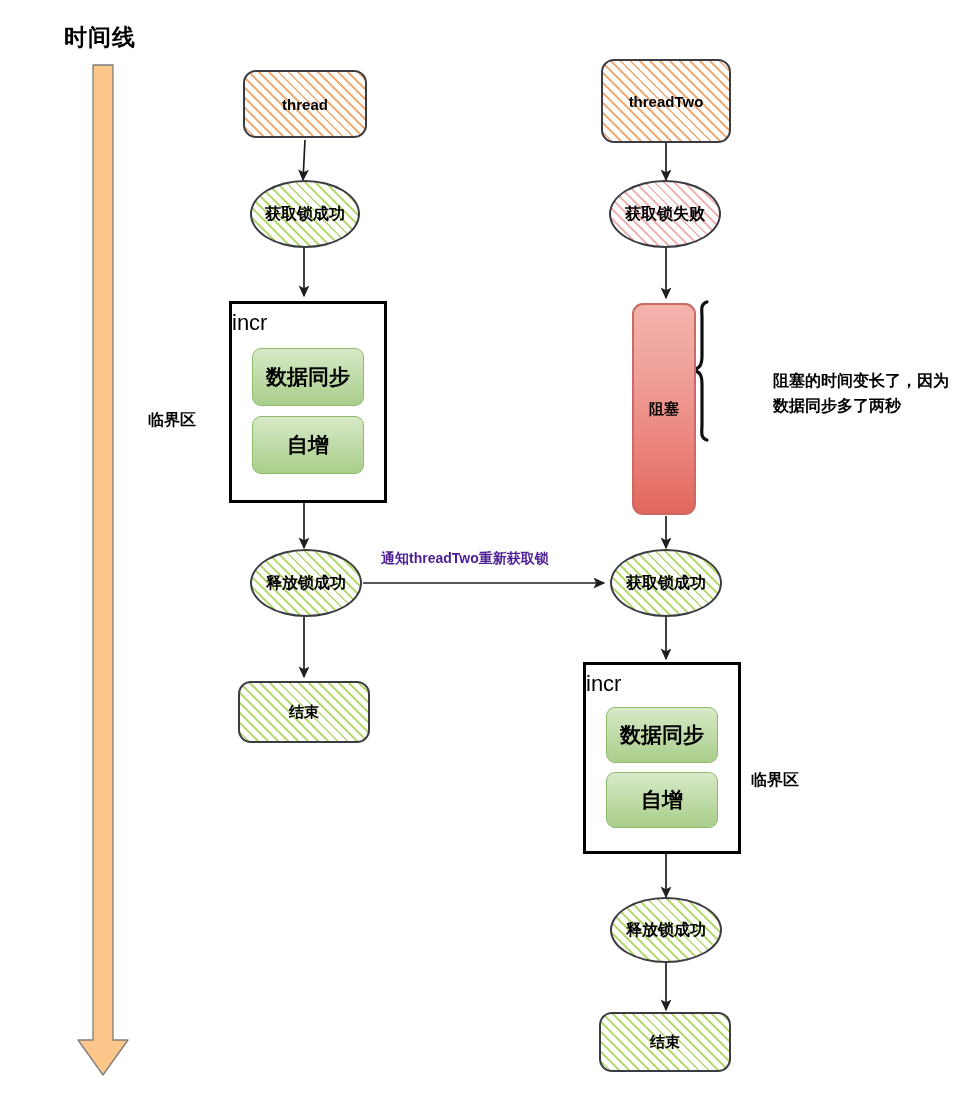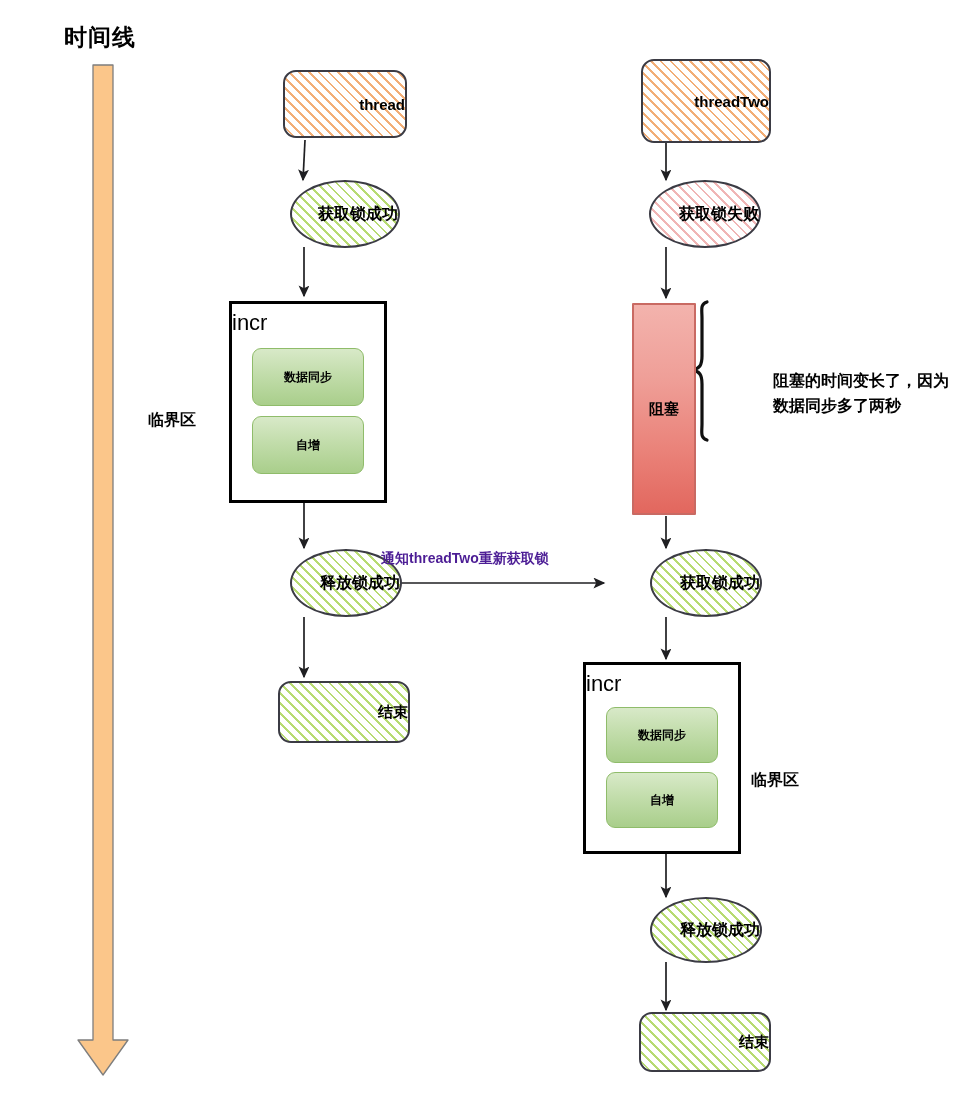--- a/index.html
+++ b/index.html
@@ -28,25 +28,24 @@
     font-size: 23px;
     font-weight: bold;
     color: #000000;
     letter-spacing: 1px;
   }
 
   
   .node {
     display: flex;
     align-items: center;
-    justify-content: flex-end;
+    justify-content: center;
     box-sizing: border-box;
     text-align: center;
     color: #000000;
-    margin-left: 40px;
   }
 
   
   .rrect {
     border: 2.5px solid #3b3b44;
     border-radius: 13px;
     font-size: 15px;
     font-weight: bold;
   }
   .hatch-orange {
@@ -100,30 +99,30 @@
     font-family: "Liberation Sans", sans-serif;
   }
   .green-chip {
     position: absolute;
     border: 1.5px solid #8fbc6a;
     border-radius: 9px;
     background-image: linear-gradient(to bottom, #d8e9c8 0%, #c2ddab 45%, #a9ce8b 100%);
     display: flex;
     align-items: center;
     justify-content: center;
-    font-size: 12px;
+    font-size: 21px;
     font-weight: bold;
     color: #000000;
     box-sizing: border-box;
   }
 
   
   .blocked-bar {
     border: 2px solid #c96a63;
-    border-radius: 1px;
+    border-radius: 11px;
     background-image: linear-gradient(to bottom, #f3b3ad 0%, #ef9f98 35%, #ea8279 70%, #e2675e 100%);
     display: flex;
     align-items: center;
     justify-content: center;
     font-size: 15px;
     font-weight: bold;
     color: #000000;
     box-sizing: border-box;
   }
 

